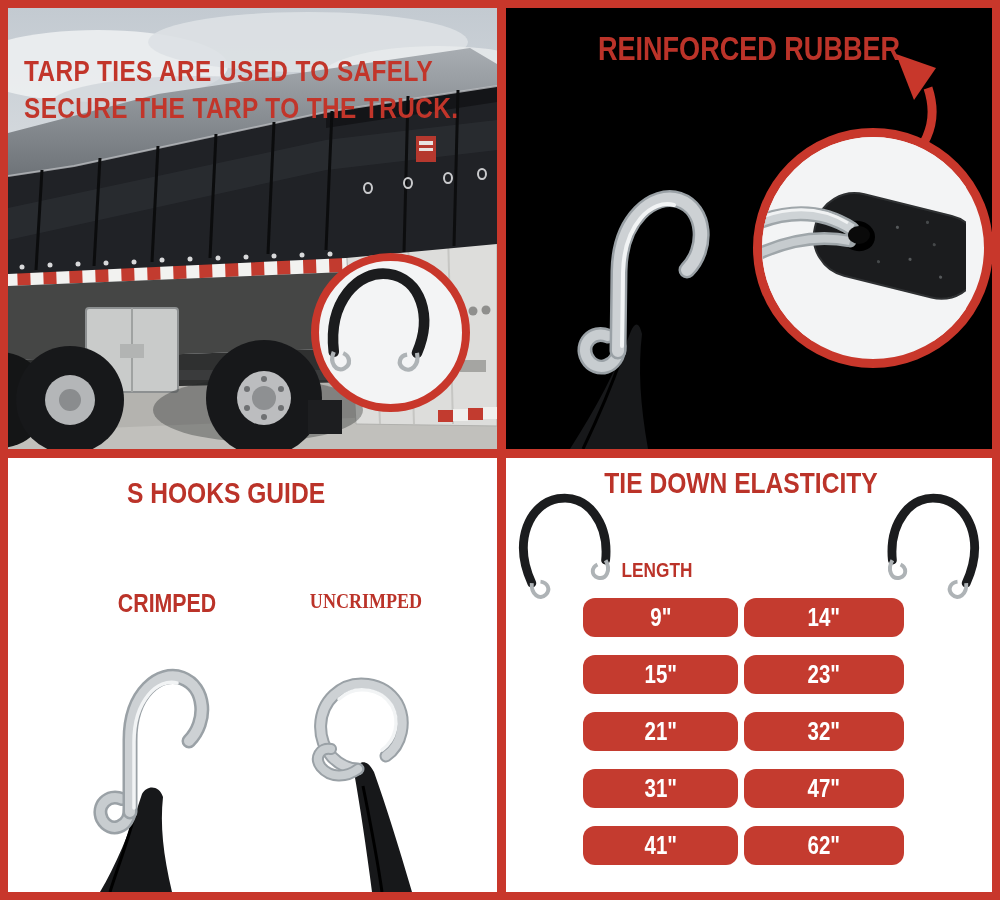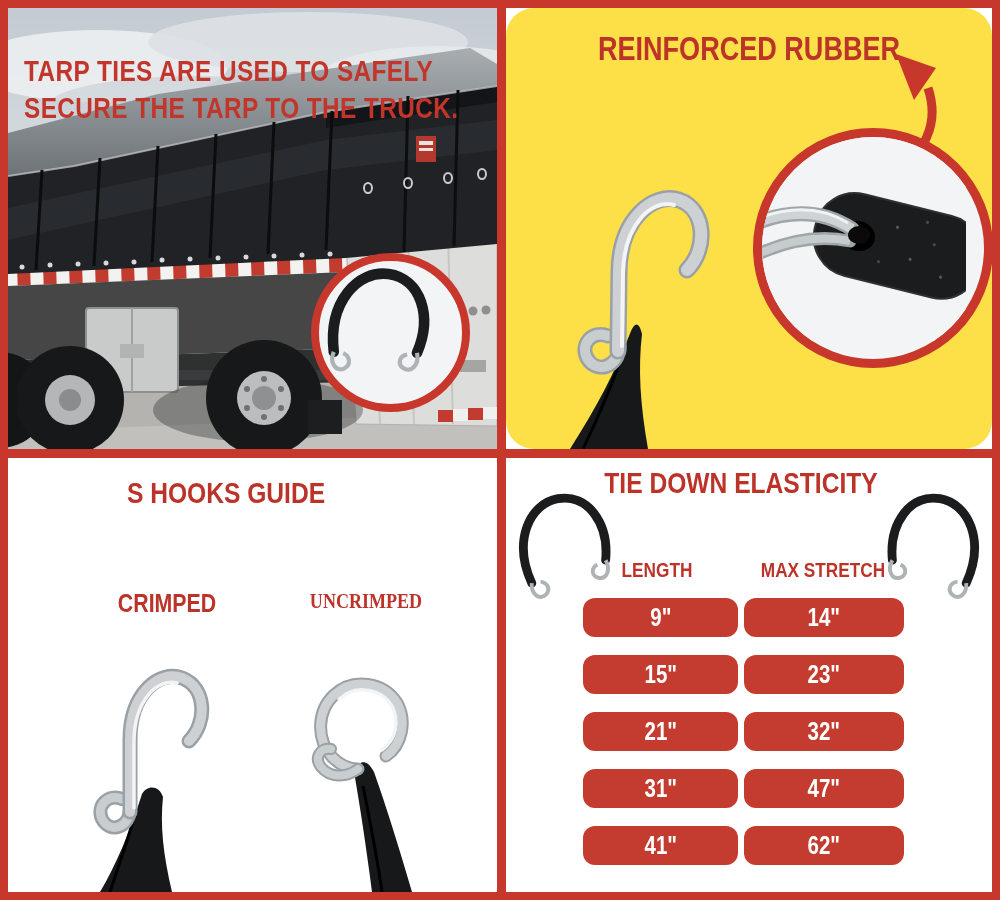--- a/index.html
+++ b/index.html
@@ -5,21 +5,21 @@
   html,body{margin:0;padding:0;background:#ffffff;}
   .frame{
     position:relative;width:1000px;height:900px;box-sizing:border-box;
     border:8px solid #c8372b;background:#ffffff;overflow:hidden;
     font-family:"Liberation Sans",sans-serif;
   }
   .divider-v{position:absolute;left:489px;top:0;width:9px;height:884px;background:#c8372b;}
   .divider-h{position:absolute;left:0;top:441px;width:984px;height:9px;background:#c8372b;}
   .panel{position:absolute;overflow:hidden;}
   #q-tl{left:0;top:0;width:489px;height:441px;background:#cfd4d8;}
-  #q-tr{left:498px;top:0;width:486px;height:441px;background:#fde047;border-radius:28px;}
+  #q-tr{left:498px;top:0;width:486px;height:441px;background:#000000;}
   #q-bl{left:15px;top:450px;width:489px;height:560px;background:#ffffff;}
   #q-br{left:498px;top:450px;width:486px;height:434px;background:#ffffff;}
 
   .cond{display:inline-block;transform:scaleX(0.82);transform-origin:center;white-space:nowrap;}
   .cond-l{display:inline-block;transform:scaleX(0.84);transform-origin:left center;white-space:nowrap;}
 
   .headline{
     position:absolute;left:16px;top:10px;color:#c2352a;font-weight:bold;
     font-size:29px;line-height:37px;letter-spacing:.5px;margin-top:35px;
   }
@@ -278,23 +278,20 @@
       <g transform="rotate(-10 60 60)">
         <path d="M 18 92 C 6 46 30 12 59 12 C 90 12 106 46 96 82" stroke="#1b1c1e" stroke-width="9" fill="none" stroke-linecap="round"></path>
         <path d="M 18 92 C 15 103 23 111 30 106 C 36 102 34 94 27 92" stroke="#aeb3b6" stroke-width="4" fill="none"></path>
         <path d="M 96 82 C 100 93 93 102 85 98 C 79 95 80 87 87 85" stroke="#aeb3b6" stroke-width="4" fill="none"></path>
       </g>
     </svg>
 
     <div class="center-label" style="left:151px;top:100px;font-size:21px;">
       <span class="cond">LENGTH</span>
     </div>
-    <div class="center-label" style="left:317px;top:100px;font-size:21px;">
-      <span class="cond">MAX STRETCH</span>
-    </div>
 
     <div class="pill" style="left:77px;top:140px;width:155px;">
       <span class="cond">9"</span>
       </div>
     <div class="pill" style="left:238px;top:140px;width:160px;">
       <span class="cond">14"</span>
       </div>
 
     <div class="pill" style="left:77px;top:197px;width:155px;">
       <span class="cond">15"</span>

